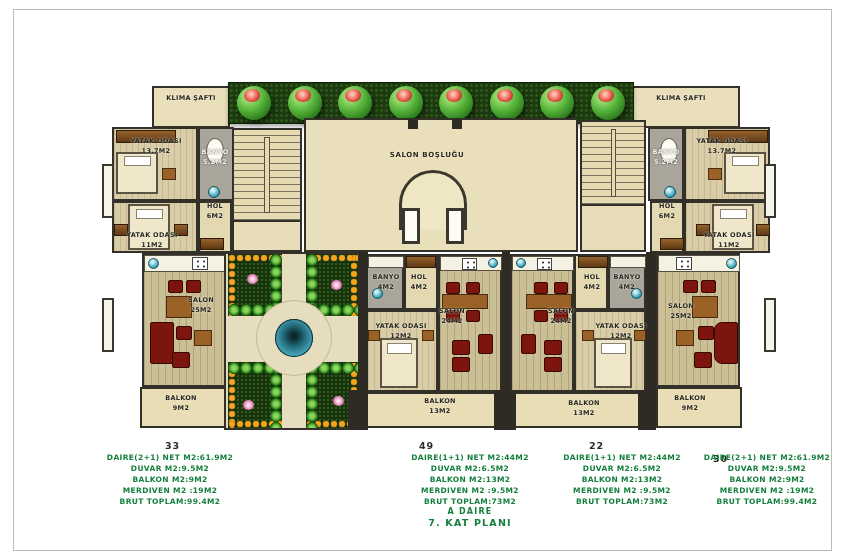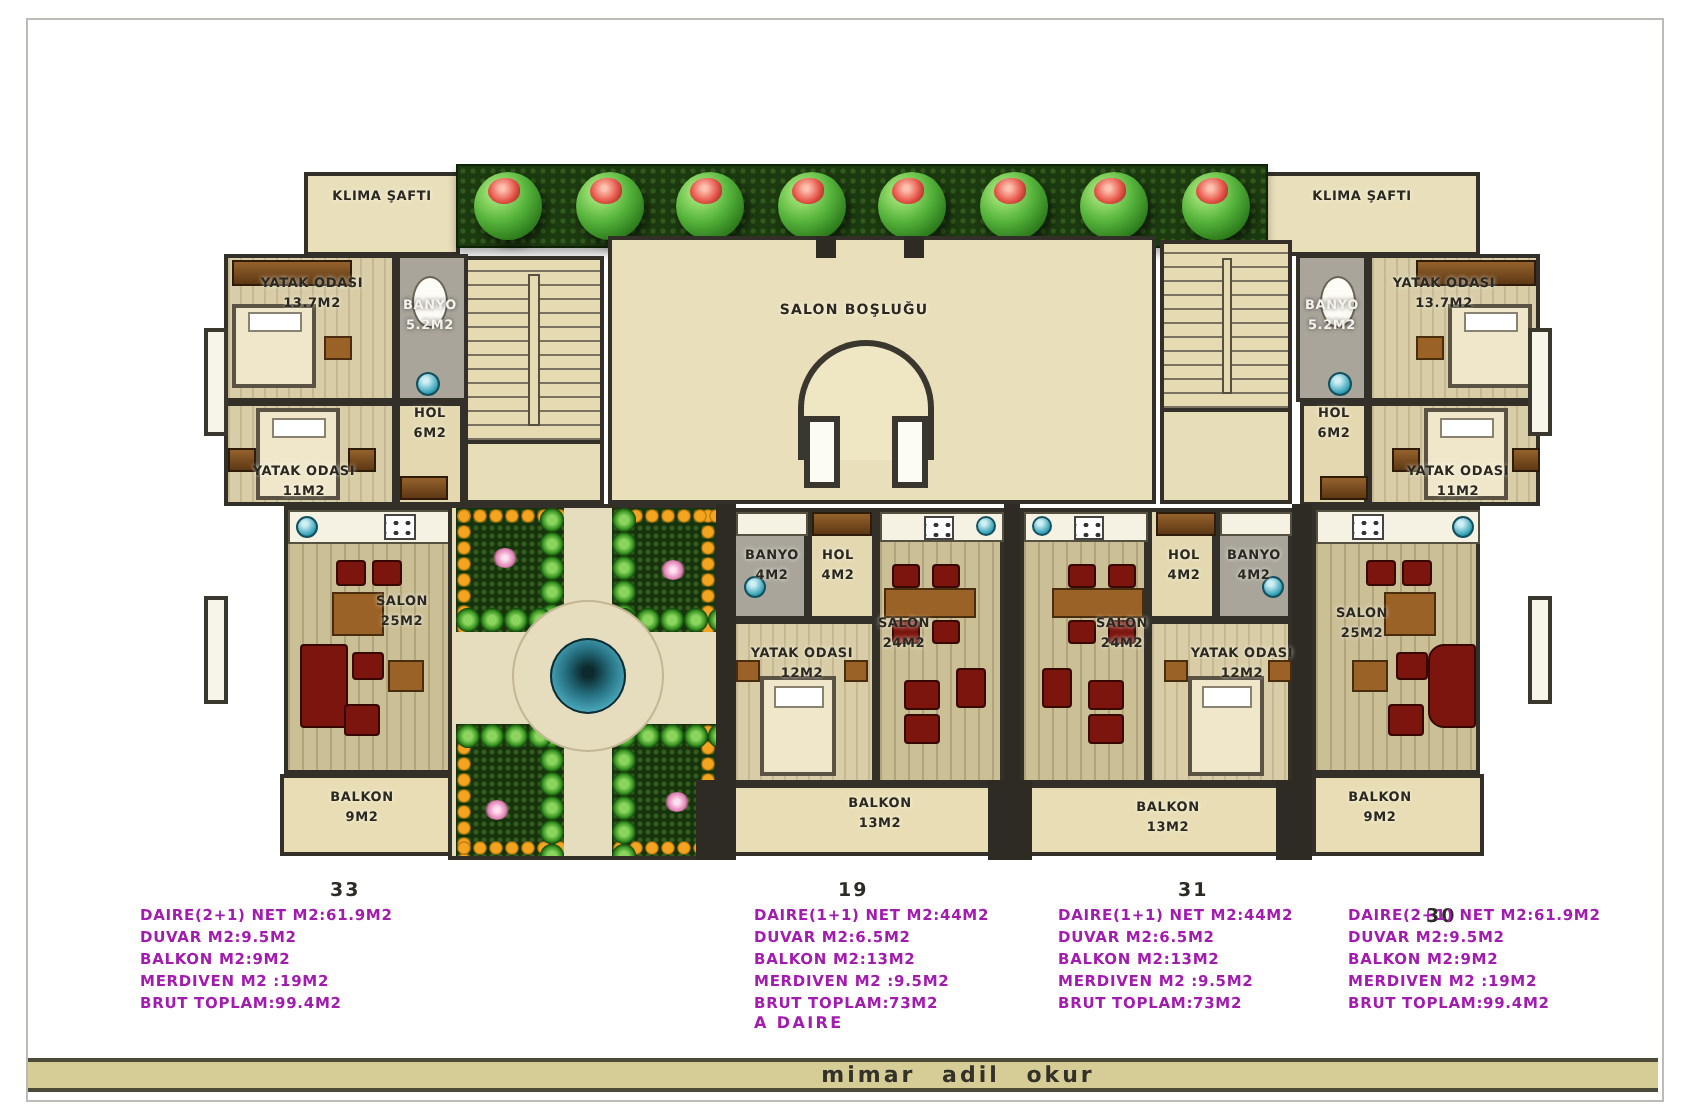--- a/index.html
+++ b/index.html
@@ -56,21 +56,21 @@
   .mar{position:absolute;background:#7c150d;border:1px solid #380803;border-radius:2px;}
   .wtab{position:absolute;background:#9a6226;border:1px solid #4a2c0e;}
   .kc{position:absolute;background:#f6f2e3;border:1px solid #55503f;}
   .stove{position:absolute;background:#fff;border:1px solid #444;background-image:radial-gradient(#333 1.1px,transparent 1.4px);
          background-size:6px 5px;background-position:2px 1px;}
   .fx{position:absolute;border-radius:50%;border:1px solid #14505e;
       background:radial-gradient(circle at 38% 32%,#cfeff4 15%,#2f9fb5 70%,#1a6b7c);}
   .oval{position:absolute;background:#fdfcf6;border:1px solid #6a6455;border-radius:50%;}
   
   .unum{position:absolute;font-weight:bold;font-size:9.5px;letter-spacing:1px;color:#2d2b25;}
-  .ulines{position:absolute;text-align:left;font-weight:bold;color:#a21caf;}
+  .ulines{position:absolute;text-align:center;font-weight:bold;color:#15803d;}
   .ulines .ln{font-size:7.5px;line-height:11px;letter-spacing:.35px;}
   .ablok{font-size:8px;line-height:9.5px;letter-spacing:1.2px;}
   .katp{font-size:9.5px;line-height:11px;letter-spacing:1.2px;}
   
   .abar{position:absolute;left:14px;top:529px;width:815px;height:17px;background:#d6cd96;
         border-top:2px solid #4c4a38;border-bottom:2px solid #4c4a38;box-sizing:border-box;
         font-weight:bold;font-size:11px;color:#33312a;letter-spacing:1.5px;word-spacing:8px;
         text-align:center;text-indent:115px;line-height:13px;}
 </style>
 </head>
@@ -369,44 +369,44 @@
 
   <div class="unum" style="left:165px;top:440px">33</div>
   <div class="ulines" style="left:70px;top:452px;width:200px">
     <div class="ln">DAIRE(2+1) NET M2:61.9M2</div>
     <div class="ln">DUVAR M2:9.5M2</div>
     <div class="ln">BALKON M2:9M2</div>
     <div class="ln">MERDIVEN M2 :19M2</div>
     <div class="ln">BRUT TOPLAM:99.4M2</div>
   </div>
 
-  <div class="unum" style="left:419px;top:440px">19</div>
+  <div class="unum" style="left:419px;top:440px">49</div>
   <div class="ulines" style="left:377px;top:452px;width:186px">
     <div class="ln">DAIRE(1+1) NET M2:44M2</div>
     <div class="ln">DUVAR M2:6.5M2</div>
     <div class="ln">BALKON M2:13M2</div>
     <div class="ln">MERDIVEN M2 :9.5M2</div>
     <div class="ln">BRUT TOPLAM:73M2</div>
     <div class="ablok">A DAIRE</div>
-  </div>
-
-  <div class="unum" style="left:589px;top:440px">31</div>
+    <div class="katp">7. KAT PLANI</div>
+  </div>
+
+  <div class="unum" style="left:589px;top:440px">22</div>
   <div class="ulines" style="left:529px;top:452px;width:186px">
     <div class="ln">DAIRE(1+1) NET M2:44M2</div>
     <div class="ln">DUVAR M2:6.5M2</div>
     <div class="ln">BALKON M2:13M2</div>
     <div class="ln">MERDIVEN M2 :9.5M2</div>
     <div class="ln">BRUT TOPLAM:73M2</div>
   </div>
 
   <div class="unum" style="left:713px;top:453px">30</div>
   <div class="ulines" style="left:674px;top:452px;width:186px">
     <div class="ln">DAIRE(2+1) NET M2:61.9M2</div>
     <div class="ln">DUVAR M2:9.5M2</div>
     <div class="ln">BALKON M2:9M2</div>
     <div class="ln">MERDIVEN M2 :19M2</div>
     <div class="ln">BRUT TOPLAM:99.4M2</div>
   </div>
 
-  <div class="abar"><span>mimar adil okur</span></div>
 
   <div class="frame"></div>
 </div>
 
 </body></html>

